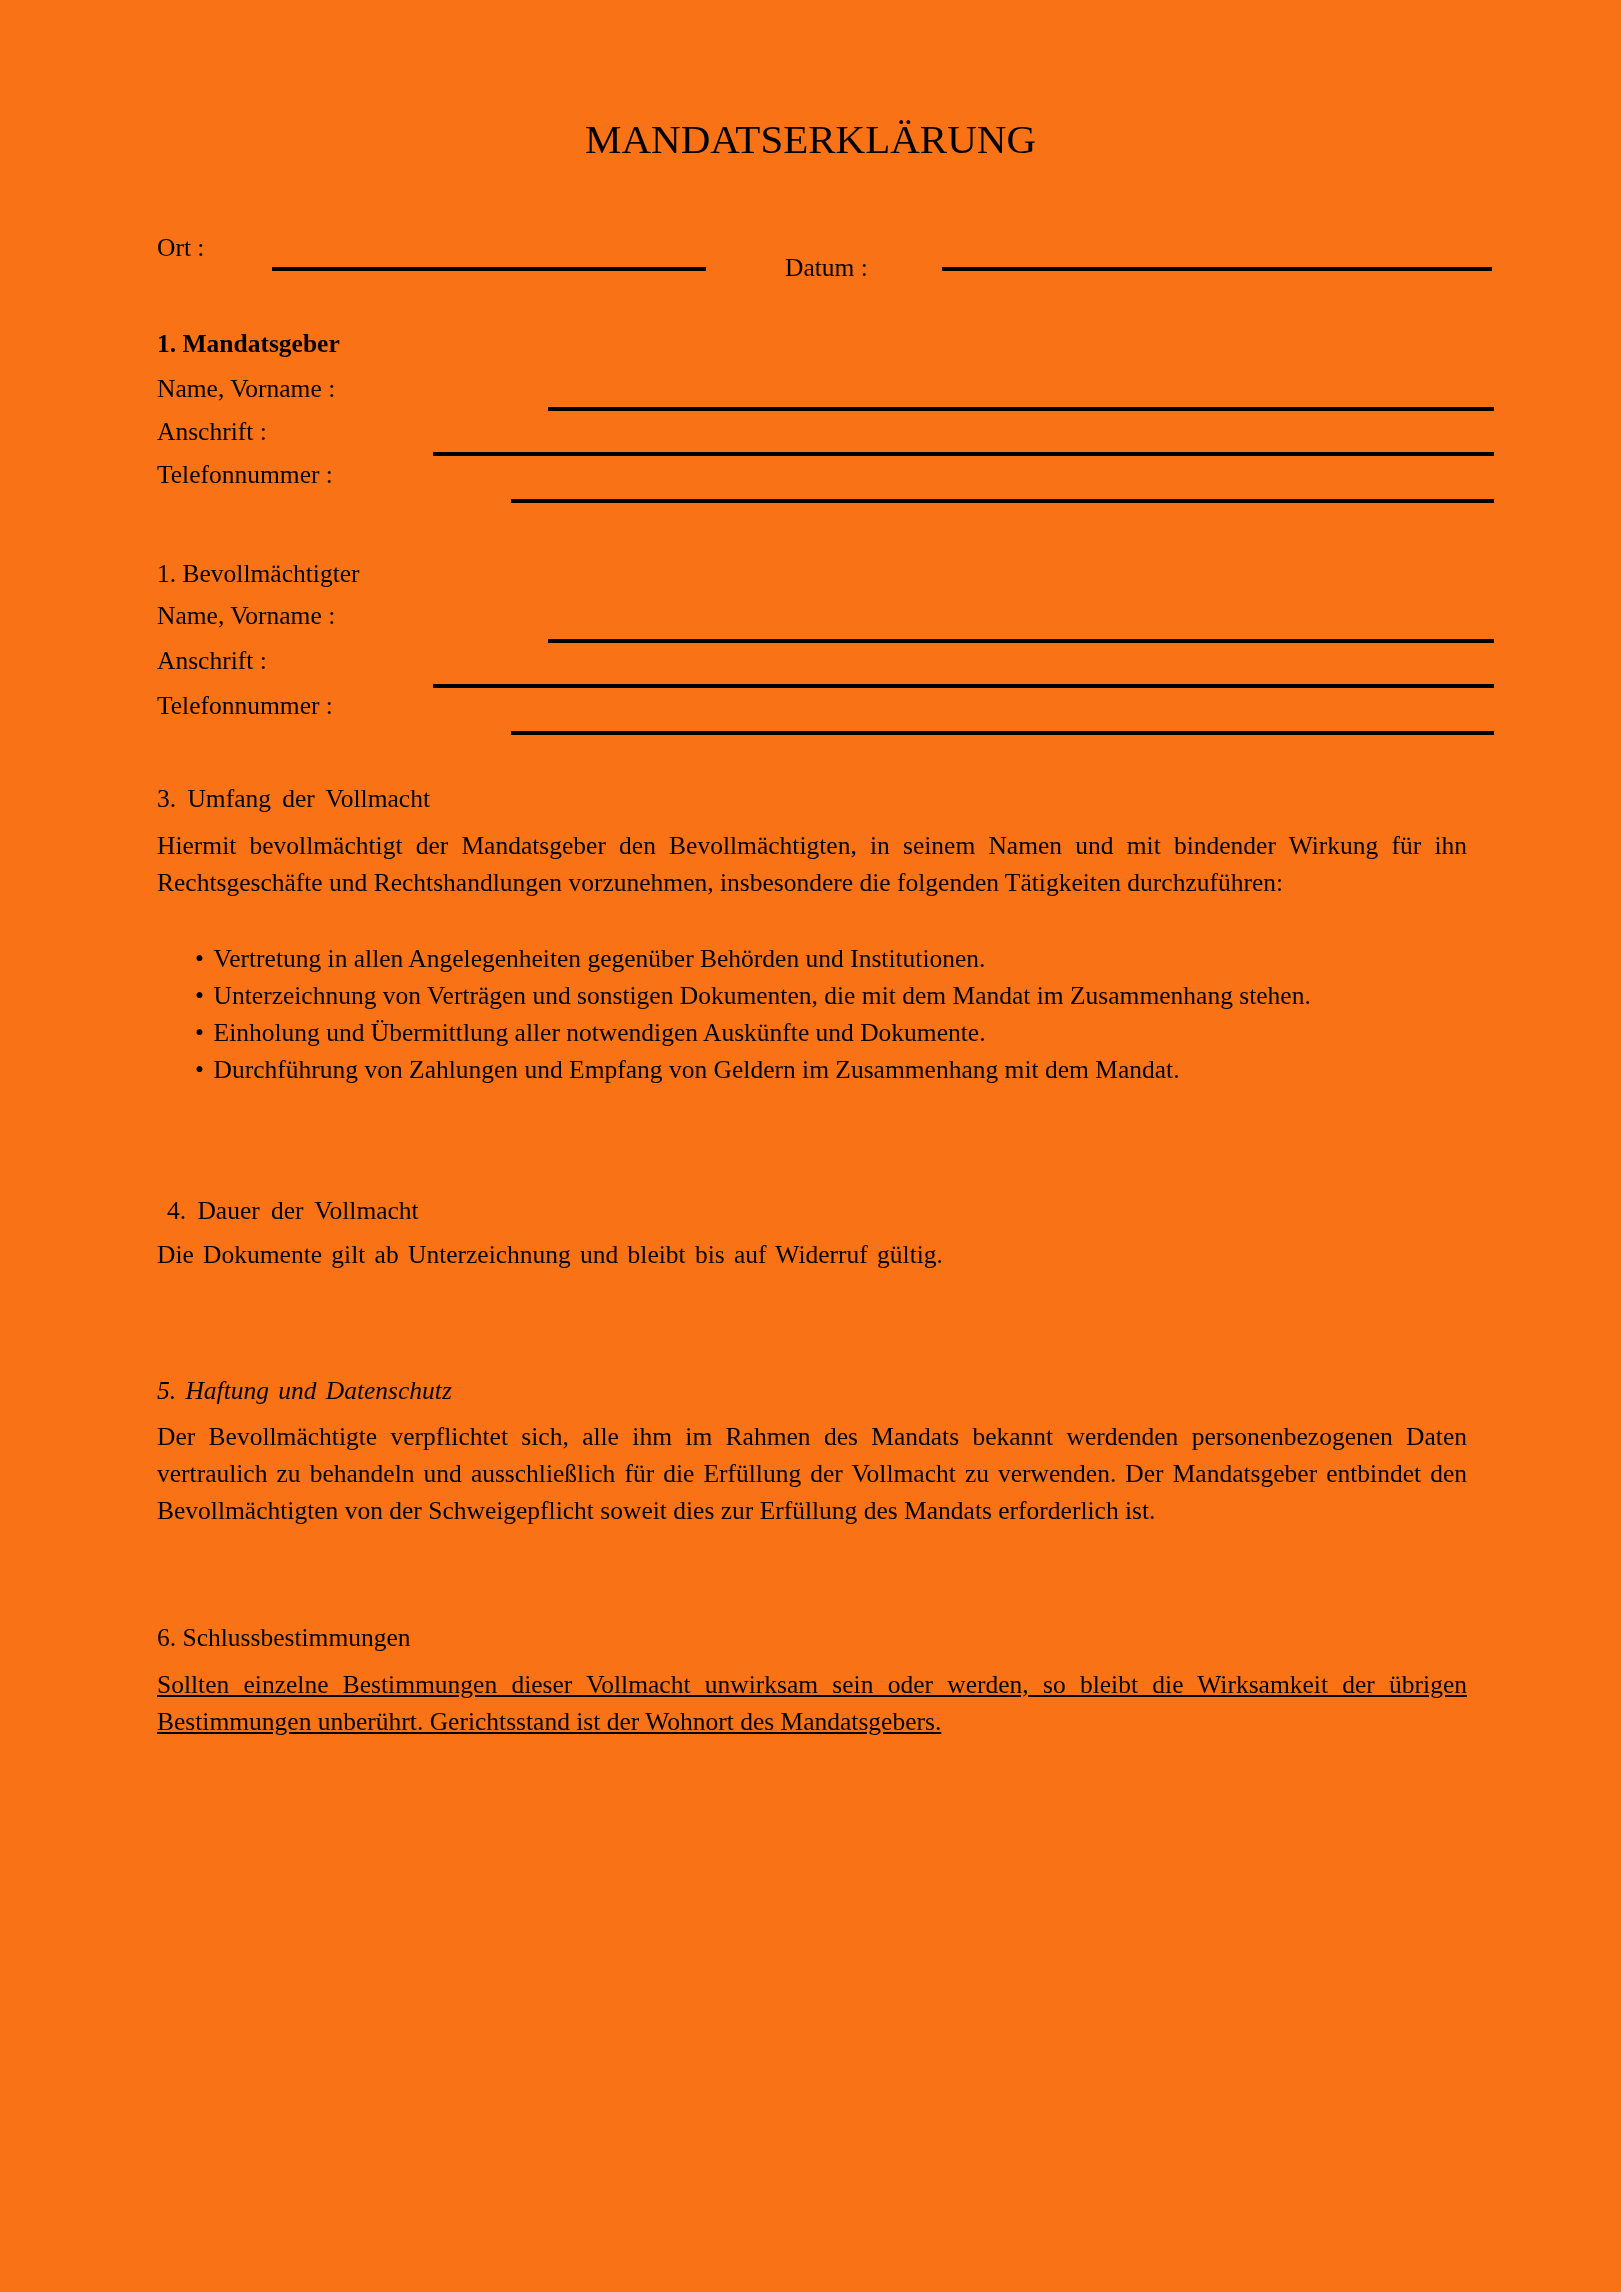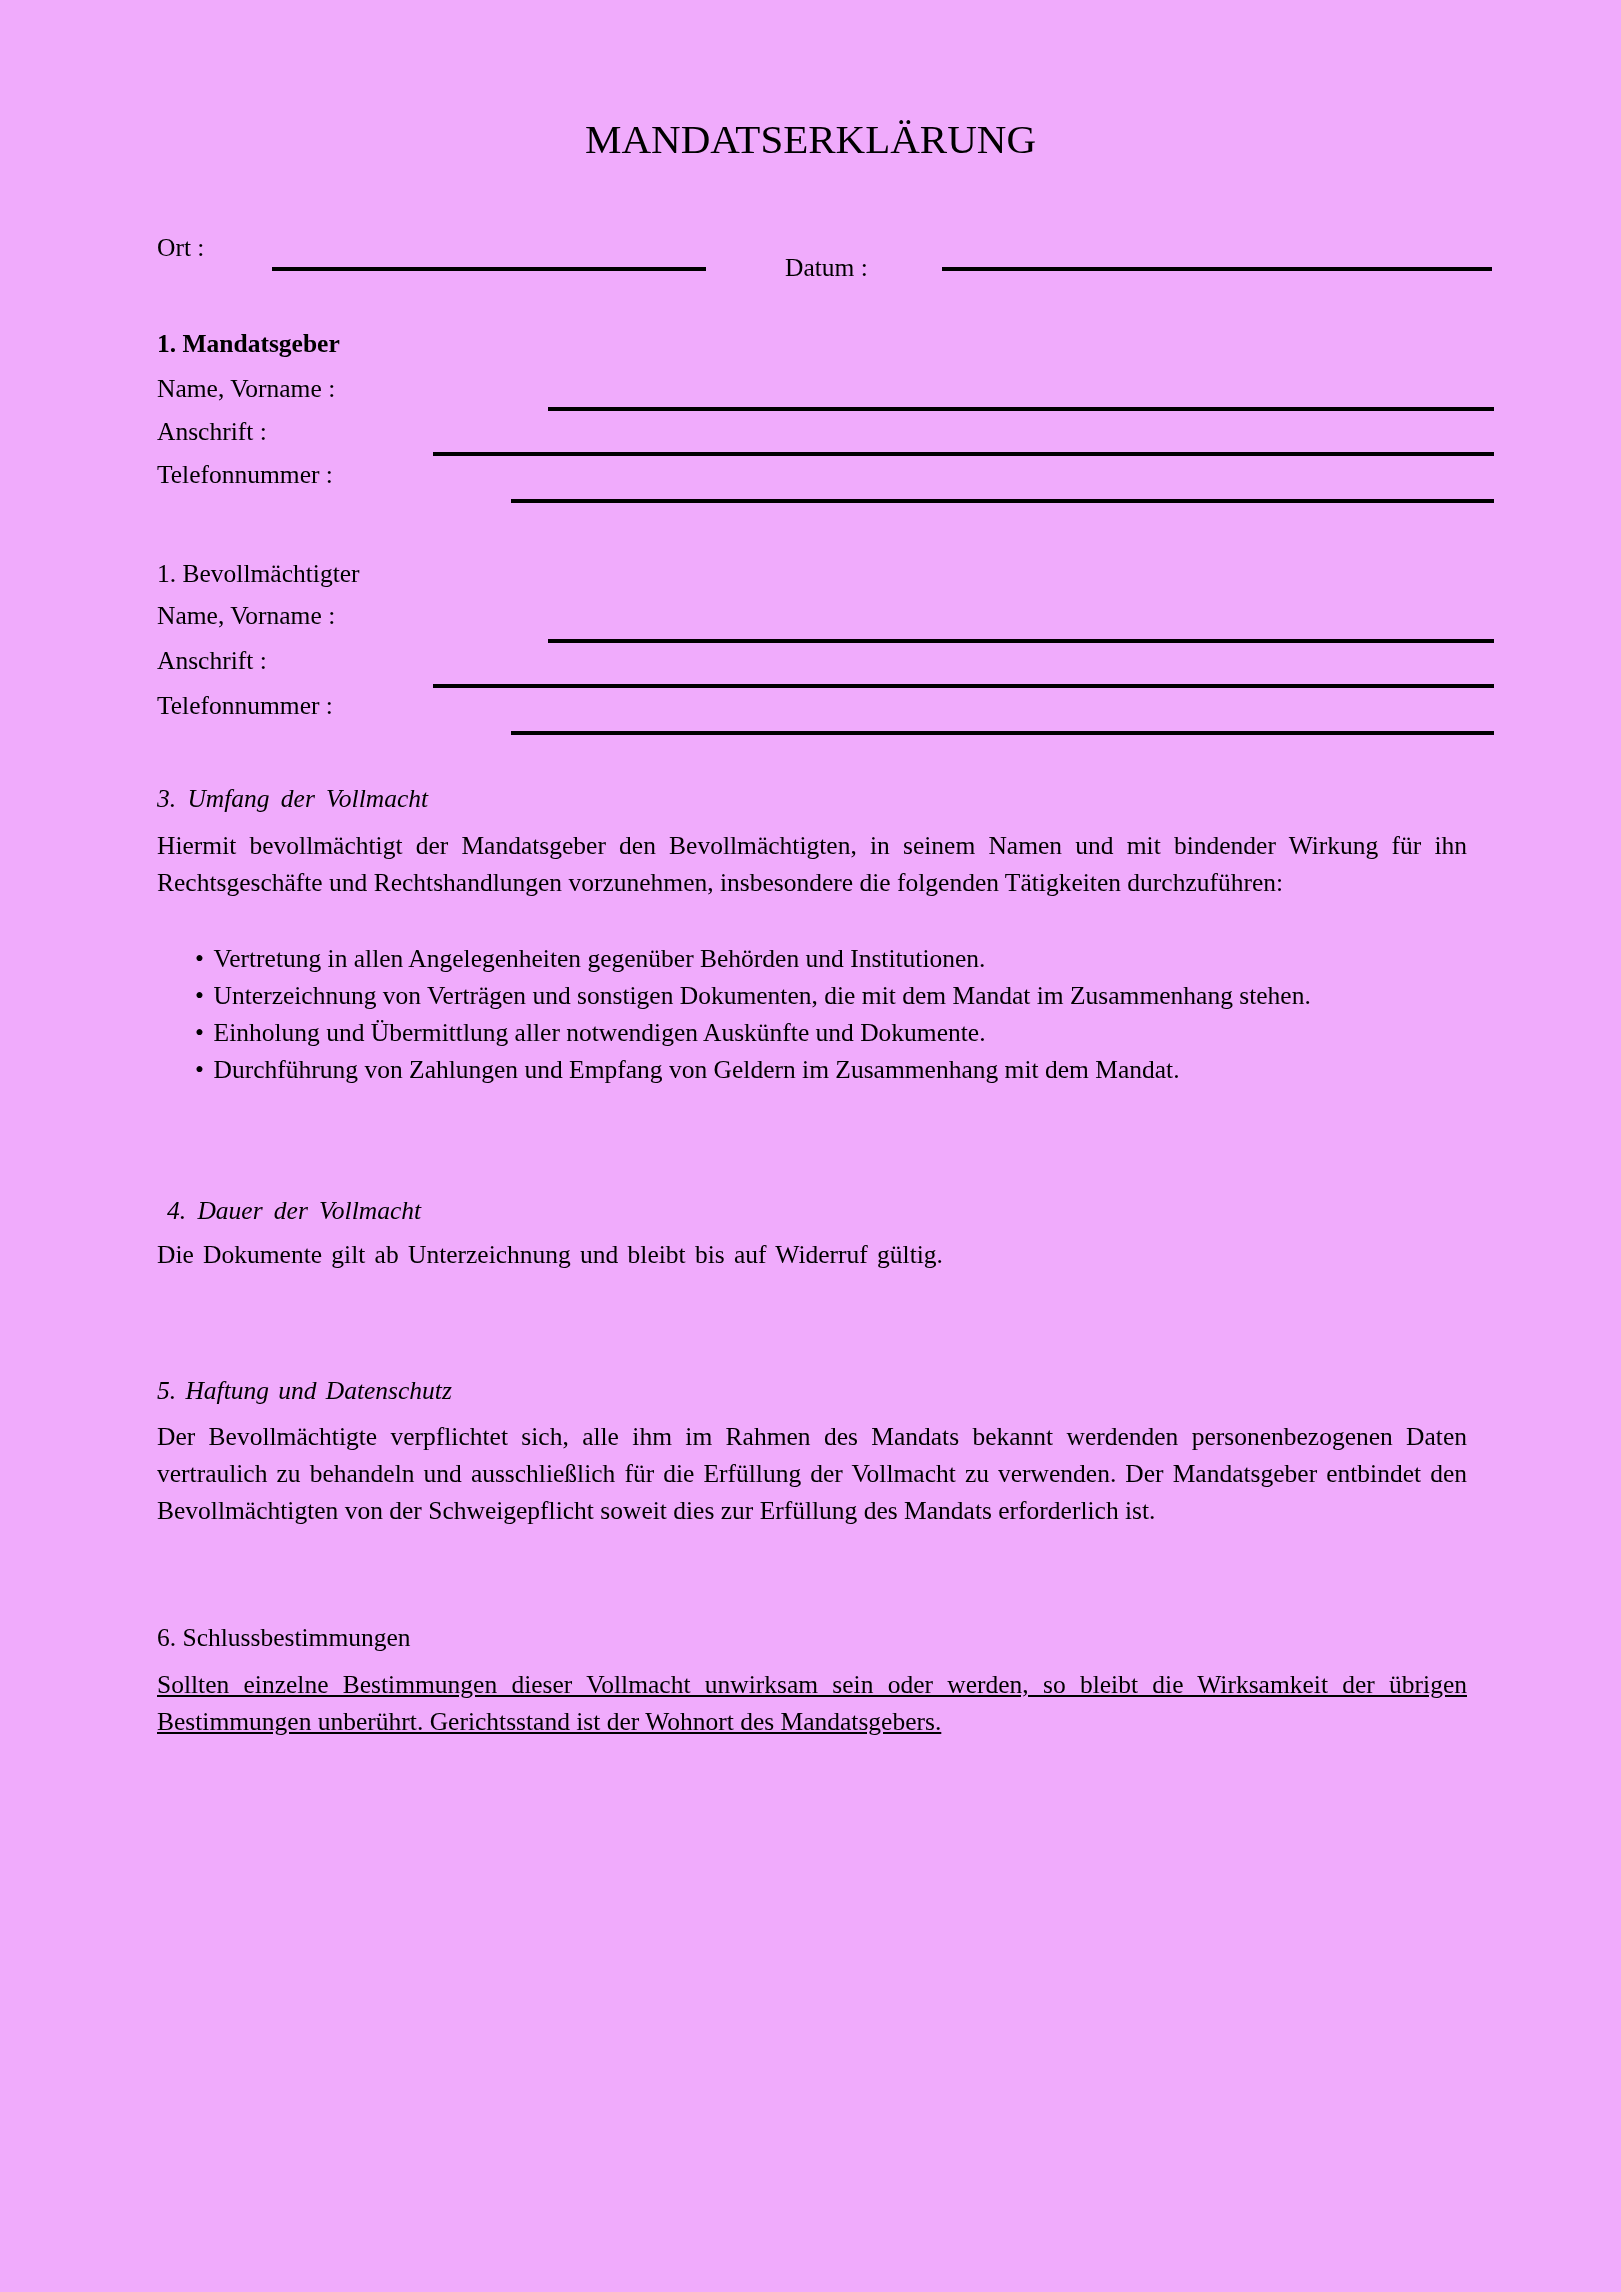--- a/index.html
+++ b/index.html
@@ -4,21 +4,21 @@
 <style>
   html, body {
     margin: 0;
     padding: 0;
     background: #ffffff;
   }
   .page {
     position: relative;
     width: 1621px;
     height: 2293px;
-    background: #f0abfc;
+    background: #f97316;
     color: #000000;
     font-family: "Liberation Serif", "DejaVu Serif", serif;
     font-size: 25.5px;
     line-height: 37px;
     overflow: hidden;
   }
   .abs { position: absolute; }
   .doc-title {
     left: 0;
     top: 116px;
@@ -27,21 +27,21 @@
     font-size: 41px;
     line-height: 47px;
     white-space: nowrap;
   }
   .label { white-space: nowrap; }
   .blank {
     height: 3.9px;
     background: #000000;
   }
   .heading { white-space: nowrap; }
-  .ws5 { word-spacing: 4.9px; font-style: italic; }
+  .ws5 { word-spacing: 4.9px; }
   .ws3 { word-spacing: 2.9px; }
   .para {
     left: 157px;
     width: 1310px;
     text-align: justify;
   }
   .bullets {
     left: 195px;
     top: 940px;
     width: 1279px;

